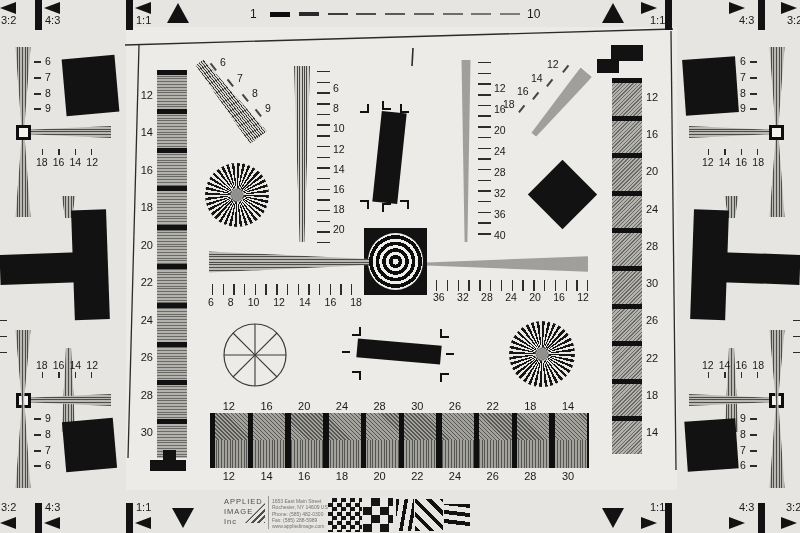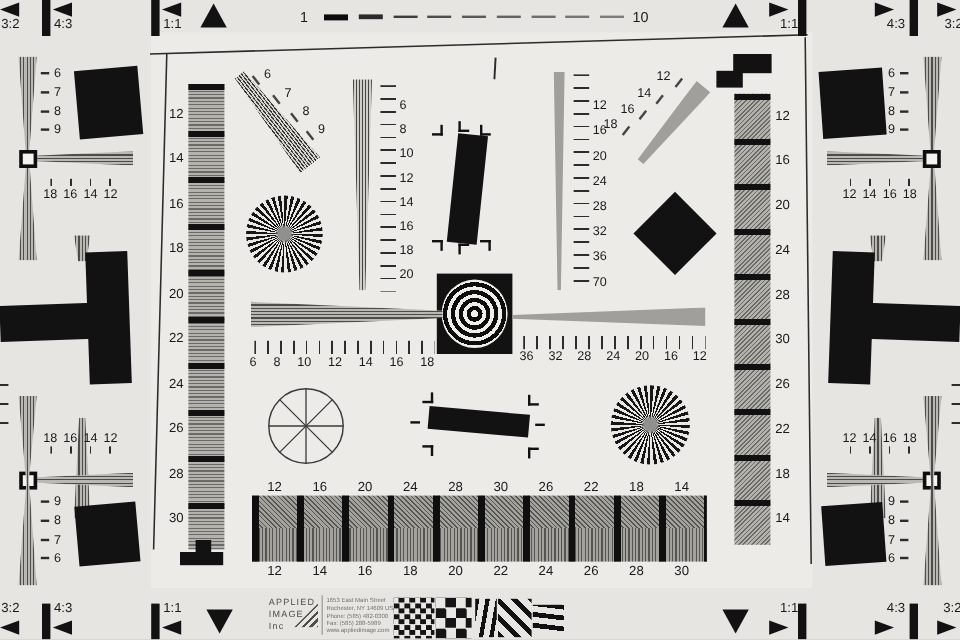--- a/index.html
+++ b/index.html
@@ -295,21 +295,21 @@
   <div class="abs solidgray" style="left:459px;top:60px;width:14px;height:182px;clip-path:polygon(18% 0,82% 0,60% 100%,40% 100%)"></div>
   <div class="ticksV" style="left:478px;top:62px;width:13px;height:180px;--p:10.7px"></div>
   <div class="col fs10" style="left:494px;top:83px;height:158px">
       <span>12</span>
       <span>16</span>
       <span>20</span>
       <span>24</span>
       <span>28</span>
       <span>32</span>
       <span>36</span>
-      <span>70</span>
+      <span>40</span>
     </div>
 
   <div class="abs solidgray" style="left:519px;top:96px;width:82px;height:15px;transform:rotate(-50deg);clip-path:polygon(0 30%,100% 0,100% 100%,0 70%)"></div>
   <div class="fan-lbls fan-tr">
       <span>12</span>
       <span>14</span>
       <span>16</span>
       <span>18</span>
     </div>
 

